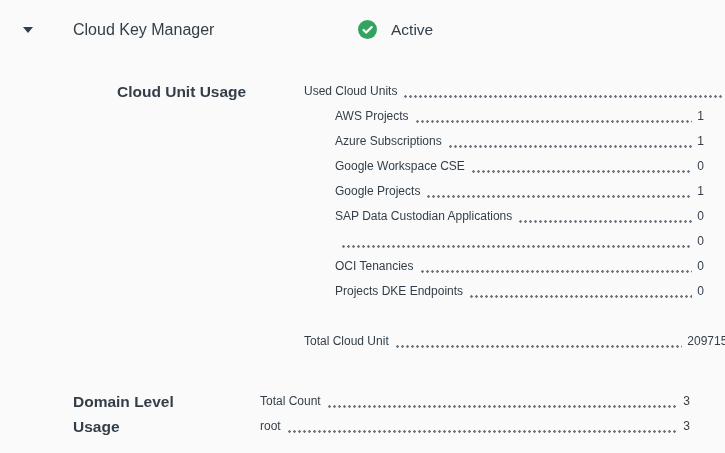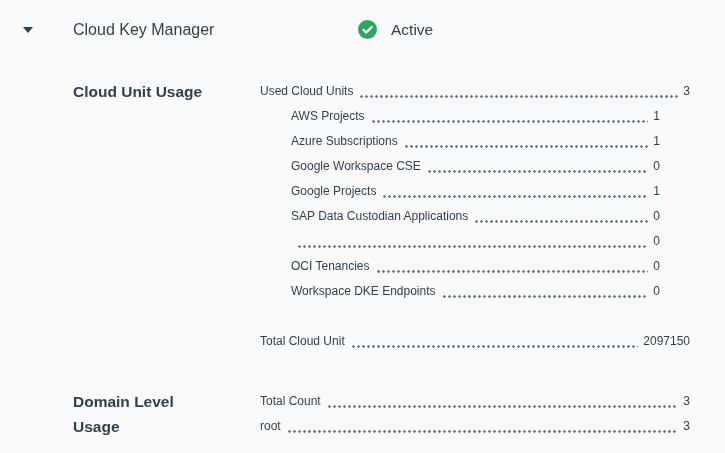--- a/index.html
+++ b/index.html
@@ -38,21 +38,21 @@
   }
   .status {
     position: absolute; left: 358px; top: 0; height: 59px;
     display: flex; align-items: center; gap: 14px;
   }
   .check-circle { width: 19px; height: 19px; display: block; }
   .status-label { font-size: 15.5px; }
 
   
   .section { display: flex; align-items: flex-start; padding-left: 73px; }
-  .section-cuu { margin-top: 20px; }
+  .section-cuu { margin-top: 20px; margin-left: 44px; }
   .section-dlu { margin-top: 35px; }
   .section-label {
     width: 187px; flex: 0 0 187px;
     padding-right: 52px;
     font-weight: bold; font-size: 15.5px; line-height: 25px;
   }
   .section-content { flex: 0 0 430px; width: 430px; }
 
   .row {
     display: flex; height: 25px; line-height: 25px;
@@ -137,21 +137,21 @@
             <span class="val">0</span>
           </div>
 
           <div class="row">
             <span class="lbl">OCI Tenancies</span>
             <span class="dots"></span>
             <span class="val">0</span>
           </div>
 
           <div class="row">
-            <span class="lbl">Workspace DKE Endpoints</span>
+            <span class="lbl">Projects DKE Endpoints</span>
             <span class="dots"></span>
             <span class="val">0</span>
           </div>
         </div>
 
       <div class="gap25"></div>
 
       <div class="row">
         <span class="lbl">Total Cloud Unit</span>
         <span class="dots"></span>

